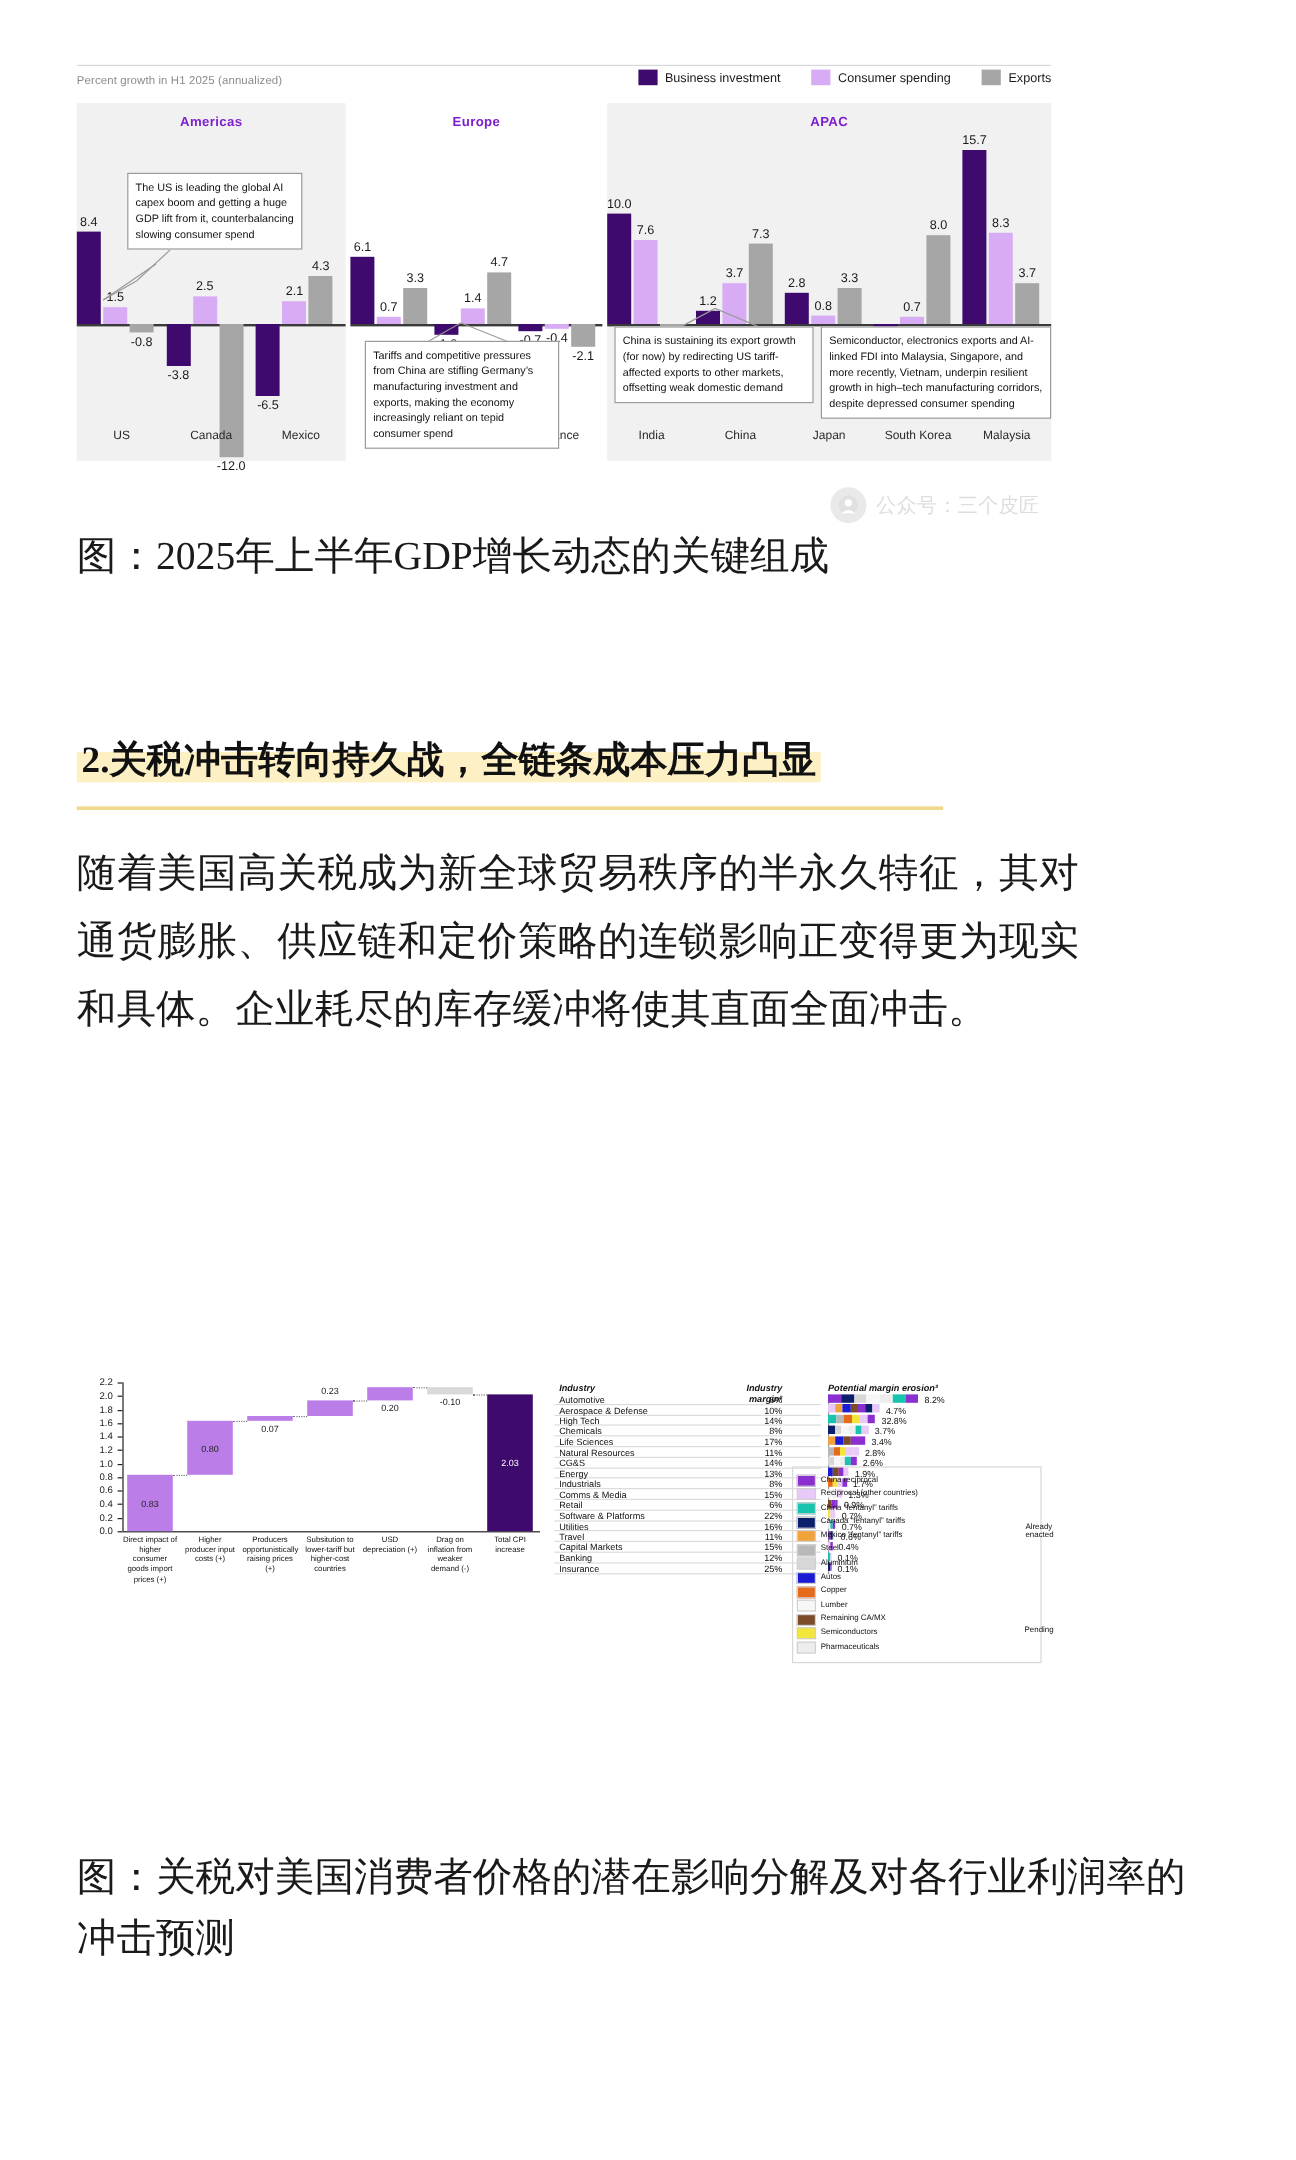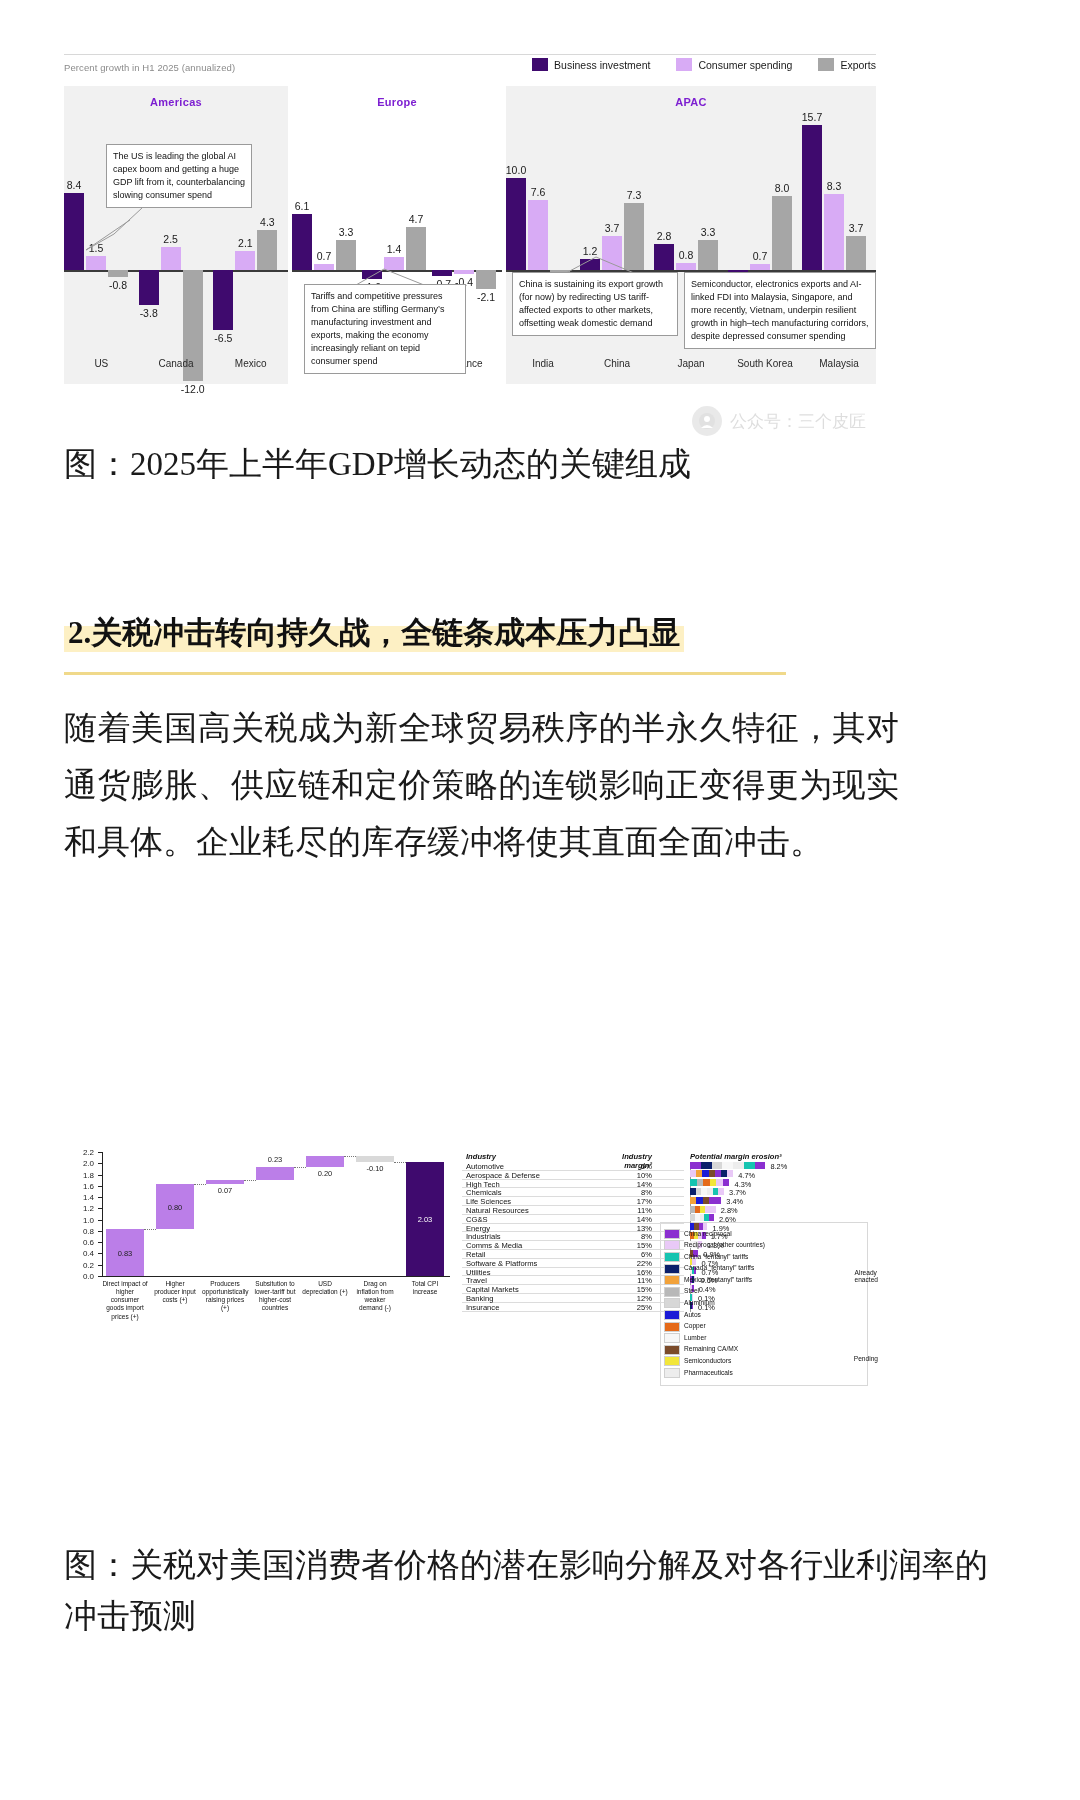--- a/index.html
+++ b/index.html
@@ -413,21 +413,21 @@
           <div class="cellname" style="top: 27.6px;">High Tech</div>
           <div class="cellmargin" style="top: 27.6px;">14%</div>
           <div class="erosionbar" style="top: 27.1px; width: 39.56px;">
             <span style="background: rgb(22, 196, 176); width: 16.6667%;"></span>
             <span style="background: rgb(184, 184, 184); width: 16.6667%;"></span>
             <span style="background: rgb(229, 106, 26); width: 16.6667%;"></span>
             <span style="background: rgb(242, 230, 58); width: 16.6667%;"></span>
             <span style="background: rgb(233, 201, 247); width: 16.6667%;"></span>
             <span style="background: rgb(139, 47, 208); width: 16.6667%;"></span>
           </div>
-          <div class="erosionval" style="left: 272.56px; top: 27.6px;">4.3%</div>
+          <div class="erosionval" style="left: 272.56px; top: 27.6px;">32.8%</div>
           <div class="rowline" style="top: 44.2px;"></div>
           <div class="cellname" style="top: 36.4px;">Chemicals</div>
           <div class="cellmargin" style="top: 36.4px;">8%</div>
           <div class="erosionbar" style="top: 35.9px; width: 34.04px;">
             <span style="background: rgb(11, 31, 107); width: 16.6667%;"></span>
             <span style="background: rgb(215, 215, 215); width: 16.6667%;"></span>
             <span style="background: rgb(247, 247, 247); width: 16.6667%;"></span>
             <span style="background: rgb(237, 237, 237); width: 16.6667%;"></span>
             <span style="background: rgb(22, 196, 176); width: 16.6667%;"></span>
             <span style="background: rgb(233, 201, 247); width: 16.6667%;"></span>

